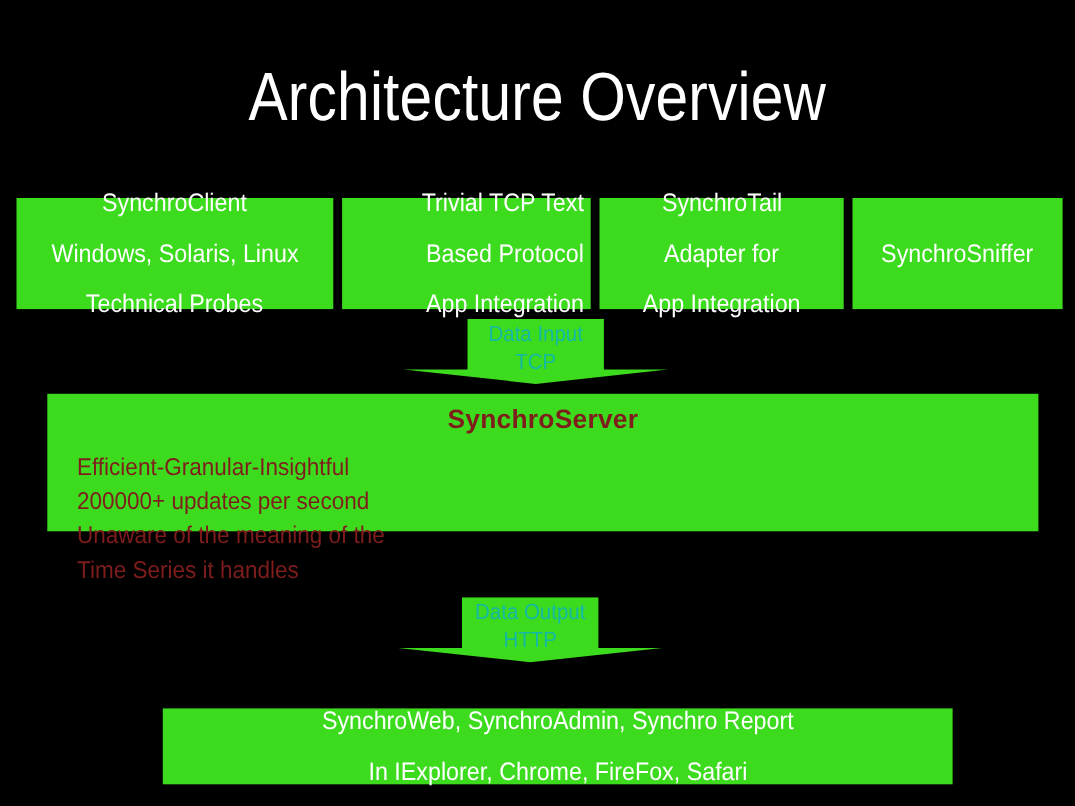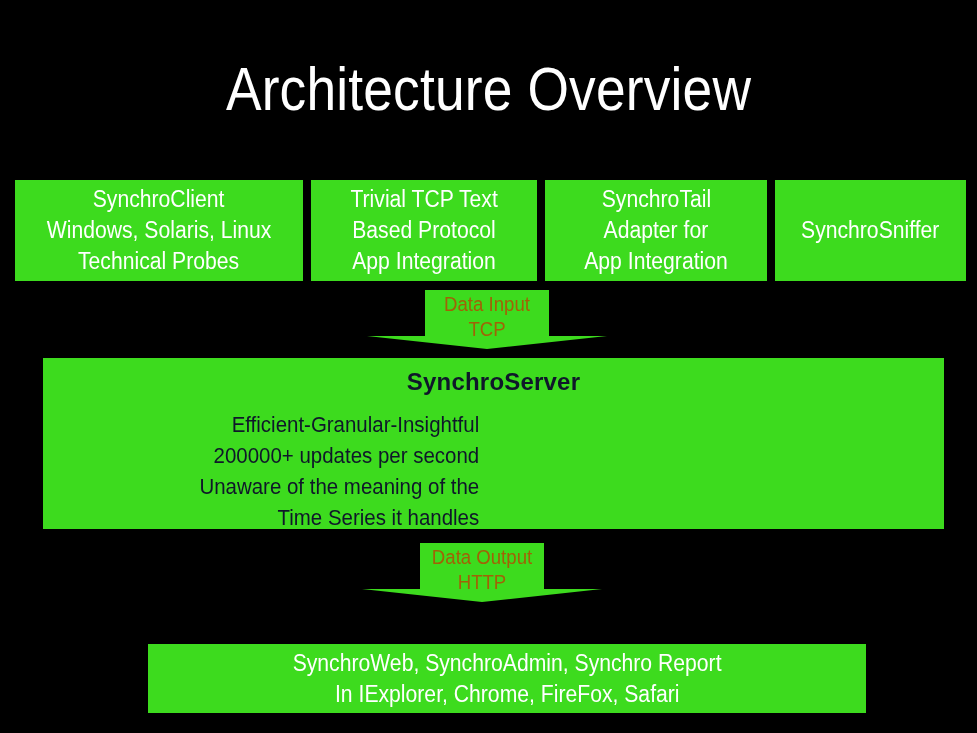--- a/index.html
+++ b/index.html
@@ -39,38 +39,39 @@
   
   .gbox {
     position: absolute;
     background: #3ddb1e;
     color: #ffffff;
     box-sizing: border-box;
     display: flex;
     flex-direction: column;
     align-items: center;
     justify-content: center;
+    gap: 15px;
   }
   .gbox .line {
     display: block;
     white-space: nowrap;
     text-align: center;
     transform: scaleX(0.92);
     transform-origin: center center;
   }
 
   
   .top-box {
     top: 180px;
     height: 101px;
     font-size: 23px;
     line-height: 31px;
   }
   #box-synchroclient { left: 15px;  width: 288px; }
-  #box-trivial-tcp   { left: 311px; width: 226px; }
+  #box-trivial-tcp   { left: 311px; width: 226px; align-items: flex-end; }
   #box-synchrotail   { left: 545px; width: 222px; }
   #box-synchrosniffer{ left: 775px; width: 191px; }
 
   
   .arrow {
     position: absolute;
     width: 240px;
     height: 62px;
   }
   .arrow .arrow-shape {
@@ -79,64 +80,64 @@
     width: 240px;
     height: 62px;
     display: block;
   }
   .arrow .arrow-label {
     position: absolute;
     left: 0;
     top: 2px;
     width: 240px;
     text-align: center;
-    color: #a16207;
+    color: #14b8a6;
     font-size: 20px;
     line-height: 25px;
     pointer-events: none;
   }
   .arrow .arrow-label .line {
     display: block;
     white-space: nowrap;
     transform: scaleX(0.93);
     transform-origin: center center;
   }
   #arrow-data-input  { left: 367px; top: 290px; }
   #arrow-data-output { left: 362px; top: 543px; }
 
   
   #box-synchroserver {
     position: absolute;
     left: 43px;
     top: 358px;
     width: 901px;
-    height: 171px;
+    height: 125px;
     background: #3ddb1e;
-    color: #0f172a;
+    color: #7f1d1d;
     box-sizing: border-box;
   }
   #server-heading {
     width: 100%;
     text-align: center;
     font-size: 24px;
     font-weight: bold;
     line-height: 30px;
     padding-top: 9px;
     letter-spacing: 0.2px;
   }
   #server-columns {
     display: flex;
     flex-direction: row;
     padding: 12px 0 0 0;
   }
   .server-col {
     font-size: 22px;
     line-height: 31px;
   }
-  #server-col-left  { width: 440px; padding-left: 27px; text-align: right; }
+  #server-col-left  { width: 440px; padding-left: 27px; }
   #server-col-right { width: 450px; padding-left: 7px; }
   .server-col .line {
     display: block;
     white-space: nowrap;
     transform: scaleX(0.93);
     transform-origin: left center;
   }
 
   
   #box-clients {

